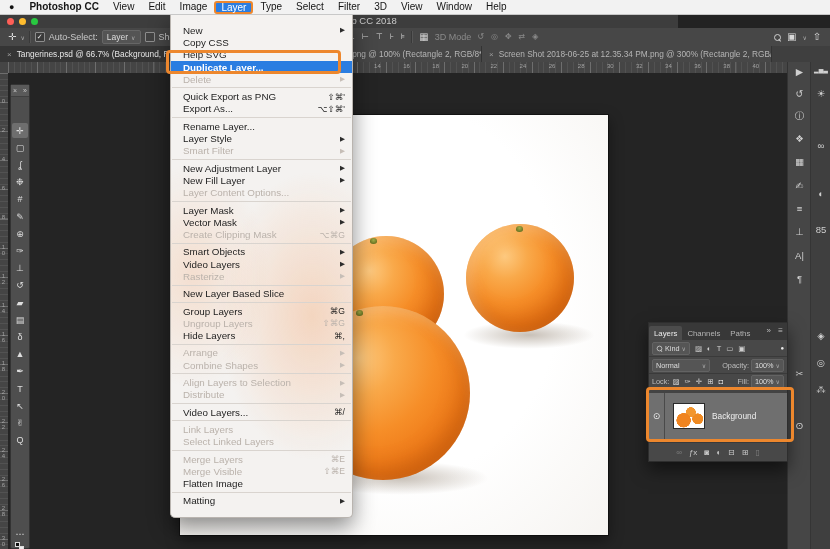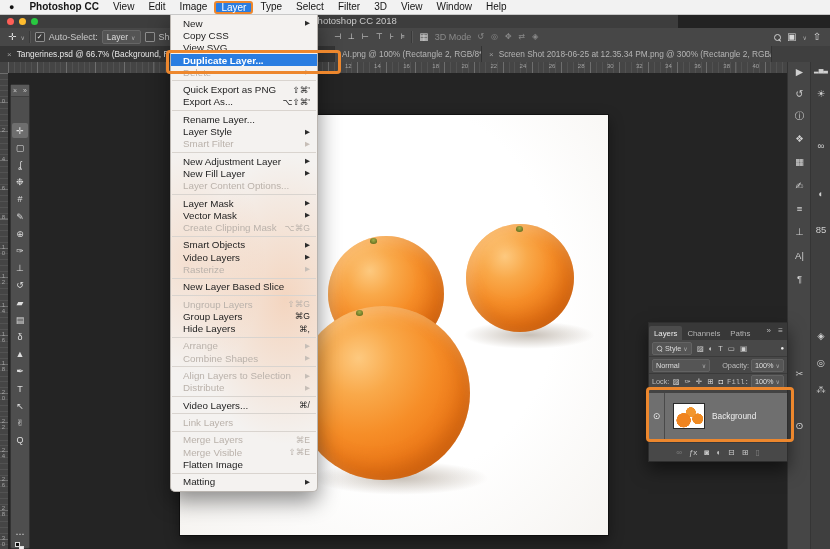--- a/index.html
+++ b/index.html
@@ -111,21 +111,21 @@
   .layer-name{font-size:8.3px;color:#efefef;}
   .lp-bottom{height:18px;display:flex;align-items:center;justify-content:center;gap:7px;
              border-top:1px solid #3a3a3a;}
   .lp-bico{font-size:8px;color:#c9c9c9;}
   .lp-bico.dis{color:#7c7c7c;}
 
   
   .o-box{position:absolute;border:3px solid #ed872d;border-radius:4px;pointer-events:none;}
 
   
-  .menu{position:absolute;left:170px;top:14px;width:148px;padding:3px 0;box-sizing:border-box;
+  .menu{position:absolute;left:170px;top:14px;width:183px;padding:10px 0;box-sizing:border-box;
         background:
           radial-gradient(130px 200px at 78% 60%,rgba(243,147,80,.30),rgba(243,147,80,0) 72%),
           radial-gradient(110px 160px at 12% 52%,rgba(243,147,80,.20),rgba(243,147,80,0) 70%),
           #f4f2f0;
         border:1px solid #b9b4af;border-top:none;border-radius:0 0 5px 5px;
         box-shadow:0 9px 22px rgba(0,0,0,.45);z-index:50;font-size:9.8px;color:#1d1d1d;}
   .m-row{height:12.3px;display:flex;align-items:center;justify-content:space-between;
          padding:0 7px 0 12px;white-space:nowrap;}
   .m-row .sc{font-size:8.6px;}
   .m-row .arr{font-size:6.5px;color:#2c2c2c;}
@@ -347,21 +347,21 @@
     <div class="lp-tabs" id="lpTabs">
       <span class="lp-tab active">Layers</span>
         <span class="lp-tab">Channels</span>
         <span class="lp-tab">Paths</span>
         <span class="lp-tabico" style="right:16px;">»</span>
       <span class="lp-tabico" style="right:4px;">≡</span>
     </div>
     <div class="lp-row" style="height:17px;">
       <span class="lp-dd">
         <span class="lens" style="transform:scale(.8);"></span>
-        <span>Style</span>
+        <span>Kind</span>
         <span class="ob-chev">∨</span>
       </span>
       <span id="filterIcons" style="display:flex;gap:3px;margin-left:2px;">
           <span class="lp-ico">▨</span>
           <span class="lp-ico">◐</span>
           <span class="lp-ico">T</span>
           <span class="lp-ico">▭</span>
           <span class="lp-ico">▣</span>
         </span>
       <span style="margin-left:auto;color:#ececec;font-size:6px;">●</span>
@@ -379,21 +379,21 @@
     </div>
     <div class="lp-row" style="height:16px;">
       <span class="lp-label">Lock:</span>
       <span id="lockIcons" style="display:flex;gap:3px;">
           <span class="lp-ico">▨</span>
           <span class="lp-ico">✑</span>
           <span class="lp-ico">✛</span>
           <span class="lp-ico">⊞</span>
           <span class="lp-ico">◘</span>
         </span>
-      <span class="lp-label" style="margin-left:auto;font-family:Liberation Mono, monospace;">Fill:</span>
+      <span class="lp-label" style="margin-left:auto;">Fill:</span>
       <span class="lp-dd">
         <span>100%</span>
         <span class="ob-chev">∨</span>
       </span>
     </div>
     <div class="lp-list" id="lpList">
         <div class="layer-row">
           <span class="eye-box">
             <span>⊙</span>
           </span>
@@ -416,21 +416,21 @@
 
   <div class="menu" id="layerMenu">
       <div class="m-row">
         <span class="lbl">New</span>
         <span class="arr">▶</span>
       </div>
       <div class="m-row">
         <span class="lbl">Copy CSS</span>
       </div>
       <div class="m-row">
-        <span class="lbl">View SVG</span>
+        <span class="lbl">Help SVG</span>
       </div>
       <div class="m-row hl" style="background: rgb(42, 125, 225);">
         <span class="lbl">Duplicate Layer...</span>
       </div>
       <div class="m-row dis">
         <span class="lbl">Delete</span>
         <span class="arr">▶</span>
       </div>
       <div class="m-sep"></div>
       <div class="m-row">
@@ -489,29 +489,29 @@
       </div>
       <div class="m-row dis">
         <span class="lbl">Rasterize</span>
         <span class="arr">▶</span>
       </div>
       <div class="m-sep"></div>
       <div class="m-row">
         <span class="lbl">New Layer Based Slice</span>
       </div>
       <div class="m-sep"></div>
+      <div class="m-row">
+        <span class="lbl">Group Layers</span>
+        <span class="sc">⌘G</span>
+      </div>
       <div class="m-row dis">
         <span class="lbl">Ungroup Layers</span>
         <span class="sc">⇧⌘G</span>
       </div>
       <div class="m-row">
-        <span class="lbl">Group Layers</span>
-        <span class="sc">⌘G</span>
-      </div>
-      <div class="m-row">
         <span class="lbl">Hide Layers</span>
         <span class="sc">⌘,</span>
       </div>
       <div class="m-sep"></div>
       <div class="m-row dis">
         <span class="lbl">Arrange</span>
         <span class="arr">▶</span>
       </div>
       <div class="m-row dis">
         <span class="lbl">Combine Shapes</span>
@@ -528,20 +528,23 @@
       </div>
       <div class="m-sep"></div>
       <div class="m-row">
         <span class="lbl">Video Layers...</span>
         <span class="sc">⌘/</span>
       </div>
       <div class="m-sep"></div>
       <div class="m-row dis">
         <span class="lbl">Link Layers</span>
       </div>
+      <div class="m-row dis">
+        <span class="lbl">Select Linked Layers</span>
+      </div>
       <div class="m-sep"></div>
       <div class="m-row dis">
         <span class="lbl">Merge Layers</span>
         <span class="sc">⌘E</span>
       </div>
       <div class="m-row dis">
         <span class="lbl">Merge Visible</span>
         <span class="sc">⇧⌘E</span>
       </div>
       <div class="m-row">

